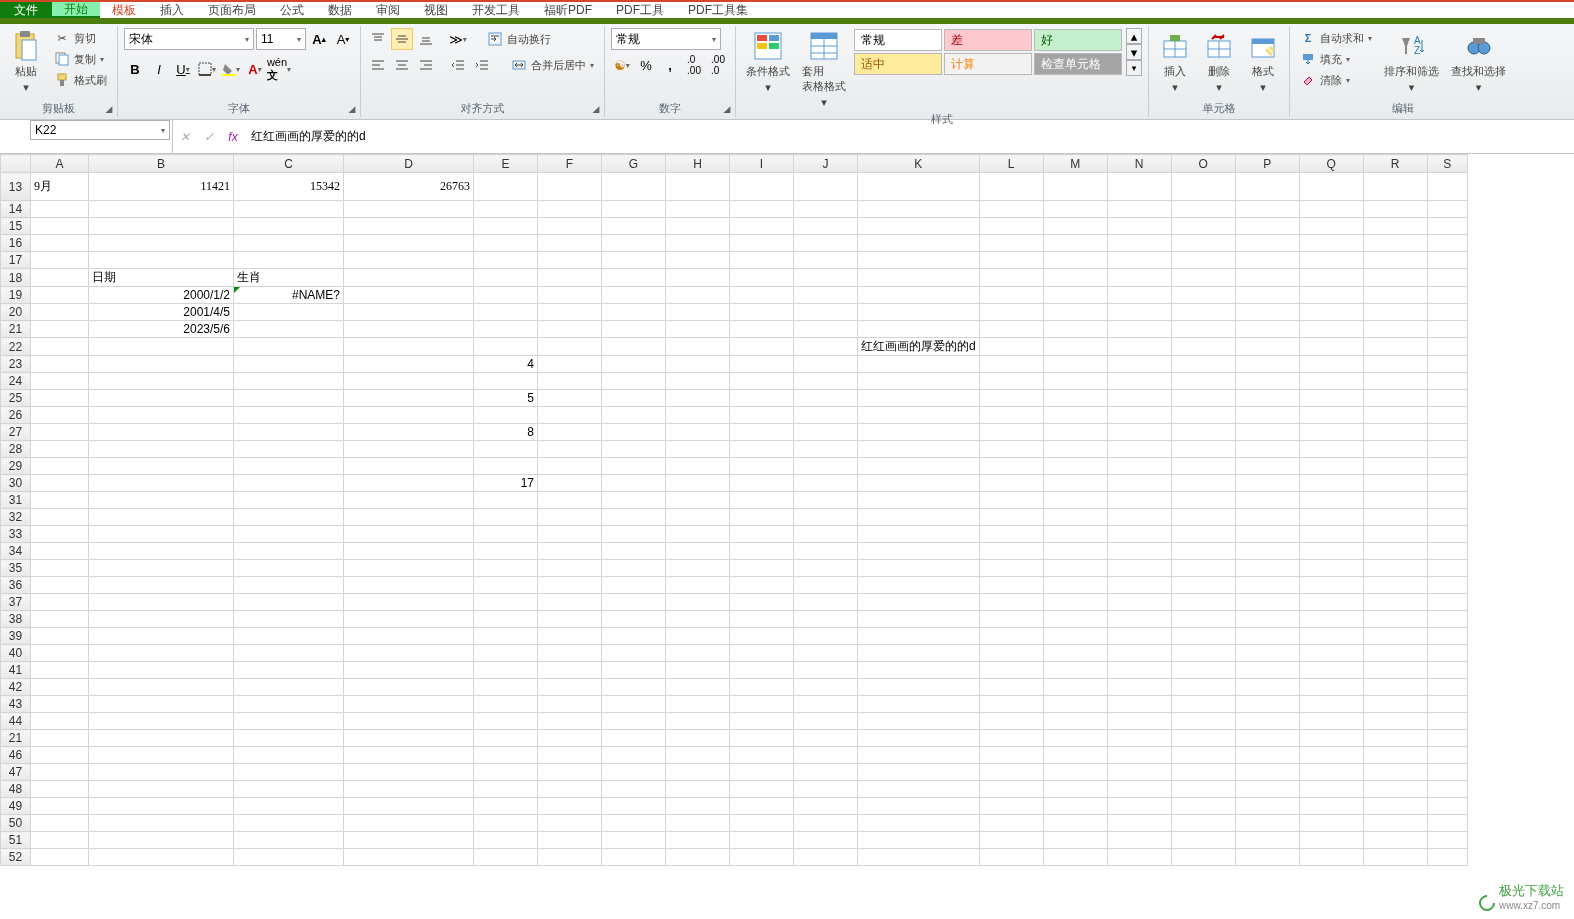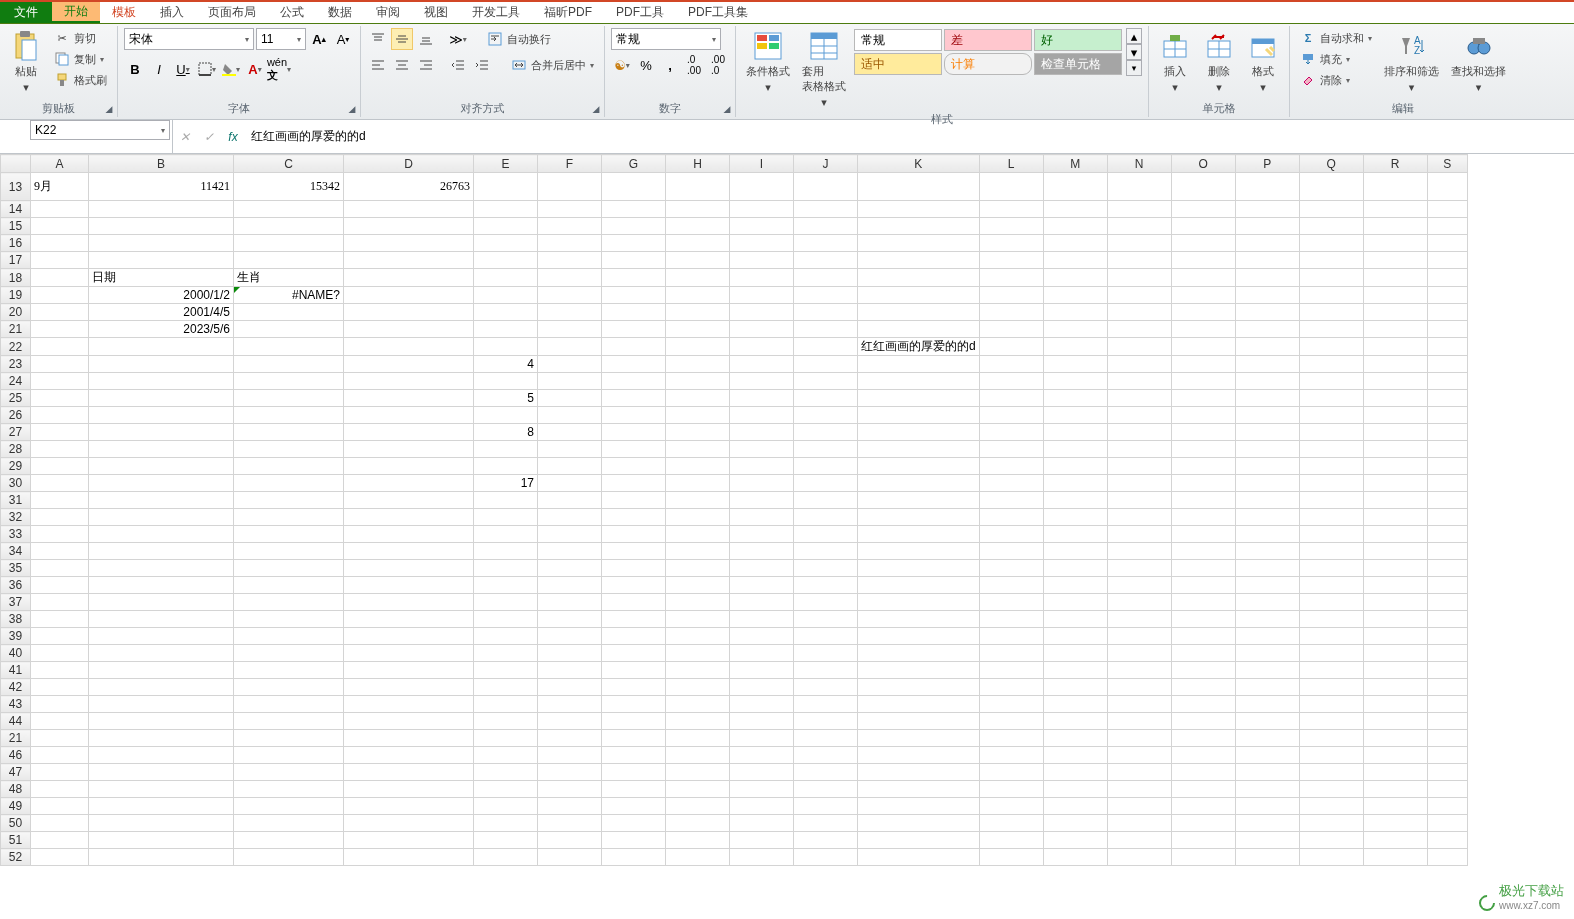--- a/index.html
+++ b/index.html
@@ -2,24 +2,24 @@
 <html><head>
 <meta charset="utf-8">
 <style>
 * { margin: 0; padding: 0; box-sizing: border-box; font-family: "Microsoft YaHei", "宋体", sans-serif; }
 body { background: #fff; font-size: 12px; overflow: hidden; }
 
 
 .top-red { height: 2px; background: #d24726; }
 
 
-.menubar { display: flex; background: #fff; border-bottom: 1px solid #4d7c0f; height: 22px; align-items: stretch; }
+.menubar { display: flex; background: #fff; border-bottom: 6px solid #4d7c0f; height: 22px; align-items: stretch; }
 .menu-item { padding: 3px 12px; font-size: 12px; color: #444; cursor: pointer; display: flex; align-items: center; }
 .menu-item.file { background: #107c10; color: #fff; padding: 3px 14px; }
-.menu-item.active { background: #fdba74; color: #107c10; border-bottom: 2px solid #107c10; }
+.menu-item.active { background: #86efac; color: #107c10; border-bottom: 2px solid #107c10; }
 .menu-item.template { color: #d24726; }
 
 
 .ribbon { display: flex; background: linear-gradient(#f5f6f7, #e8ebed); border-bottom: 1px solid #c0c5ca; height: 96px; padding: 2px 0; }
 .ribbon-group { border-right: 1px solid #c8cdd2; padding: 2px 6px 0 6px; display: flex; flex-direction: column; justify-content: space-between; position: relative; }
 .group-label { text-align: center; font-size: 11px; color: #5a6570; padding: 1px 0; }
 .group-body { display: flex; align-items: flex-start; gap: 4px; flex: 1; }
 
 .big-btn { display: flex; flex-direction: column; align-items: center; justify-content: center; padding: 2px 4px; cursor: pointer; min-width: 36px; }
 .big-btn .ico { width: 32px; height: 32px; display: flex; align-items: center; justify-content: center; }
@@ -41,21 +41,21 @@
 .style-cell { width: 88px; height: 22px; border: 1px solid #b8b8b8; display: flex; align-items: center; padding: 0 6px; font-size: 12px; cursor: pointer; }
 .style-grid { display: grid; grid-template-columns: repeat(3, 88px); gap: 2px; }
 
 .dd-arrow { font-size: 8px; color: #666; }
 .launcher { position: absolute; bottom: 2px; right: 2px; width: 12px; height: 12px; font-size: 9px; color: #5a6570; cursor: pointer; display:flex; align-items:center; justify-content:center; }
 
 
 .formula-bar { display: flex; height: 34px; border-bottom: 1px solid #c0c5ca; background: #fff; }
 .name-box { width: 140px; height: 20px; border: 1px solid #abadb3; margin: 0 2px 0 30px; display: flex; align-items: center; justify-content: space-between; padding: 0 4px; font-size: 12px; background: #fff; }
 .fx-area { display: flex; align-items: center; flex: 1; border-left: 1px solid #c0c5ca; height: 100%; }
-.fx-btn { width: 24px; text-align: center; cursor: pointer; color: #0f766e; font-style: italic; }
+.fx-btn { width: 24px; text-align: center; cursor: pointer; color: #a21caf; font-style: italic; }
 .formula-input { flex: 1; padding: 0 6px; font-size: 12px; }
 
 
 .grid-wrap { position: relative; overflow: auto; height: calc(919px - 2px - 22px - 96px - 22px); }
 table.grid { border-collapse: collapse; table-layout: fixed; }
 .grid th, .grid td { border: 1px solid #d4d4d4; font-size: 12px; font-weight: normal; }
 .grid th { background: linear-gradient(#f7f7f7, #e8e8e8); color: #333; text-align: center; position: sticky; }
 .grid thead th { height: 18px; top: 0; }
 .grid .rowhdr { width: 30px; text-align: center; background: linear-gradient(#f7f7f7, #e8e8e8); left: 0; }
 .grid td { height: 17px; padding: 0 3px; white-space: nowrap; overflow: hidden; }
@@ -323,21 +323,21 @@
         <span style="white-space:pre-line;">套用
 表格格式</span>
           <span class="dd-arrow">▾</span>
       </div>
       <div style="display:flex;align-items:center;gap:4px;">
         <div class="style-grid">
           <div class="style-cell" style="background:#fff;">常规</div>
           <div class="style-cell" style="background:#ffc7ce;color:#9c0006;">差</div>
           <div class="style-cell" style="background:#c6efce;color:#006100;">好</div>
           <div class="style-cell" style="background:#ffeb9c;color:#9c5700;">适中</div>
-          <div class="style-cell" style="background:#f2f2f2;color:#fa7d00;border-radius:9px;">计算</div>
+          <div class="style-cell" style="background:#f2f2f2;color:#fa7d00;">计算</div>
           <div class="style-cell" style="background:#a5a5a5;color:#fff;font-family:Liberation Mono, monospace;">检查单元格</div>
         </div>
         <div style="display:flex;flex-direction:column;">
           <div class="tool-btn" style="height:16px;width:16px;border:1px solid #abadb3;">▴</div>
           <div class="tool-btn" style="height:16px;width:16px;border:1px solid #abadb3;">▾</div>
           <div class="tool-btn" style="height:16px;width:16px;border:1px solid #abadb3;font-size:9px;">▾</div>
         </div>
       </div>
     </div>
     <div class="group-label">样式</div>

